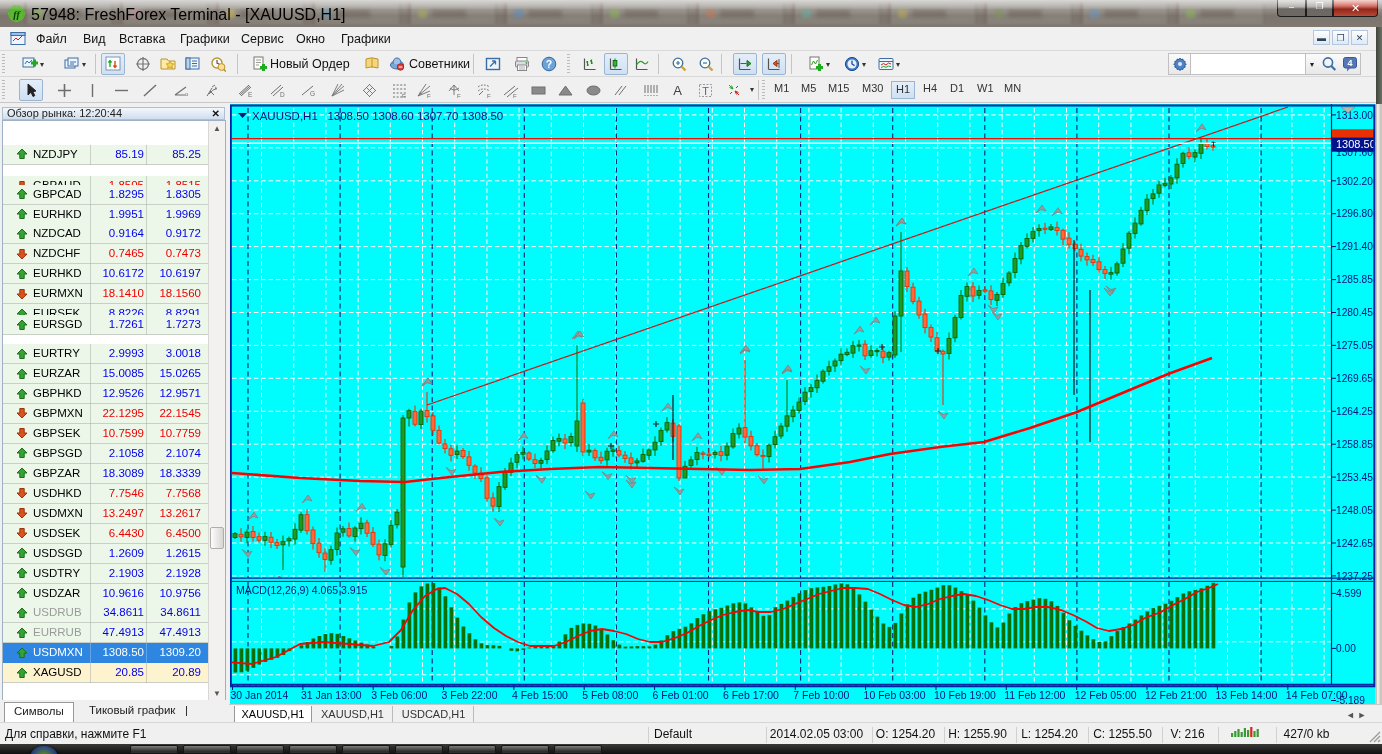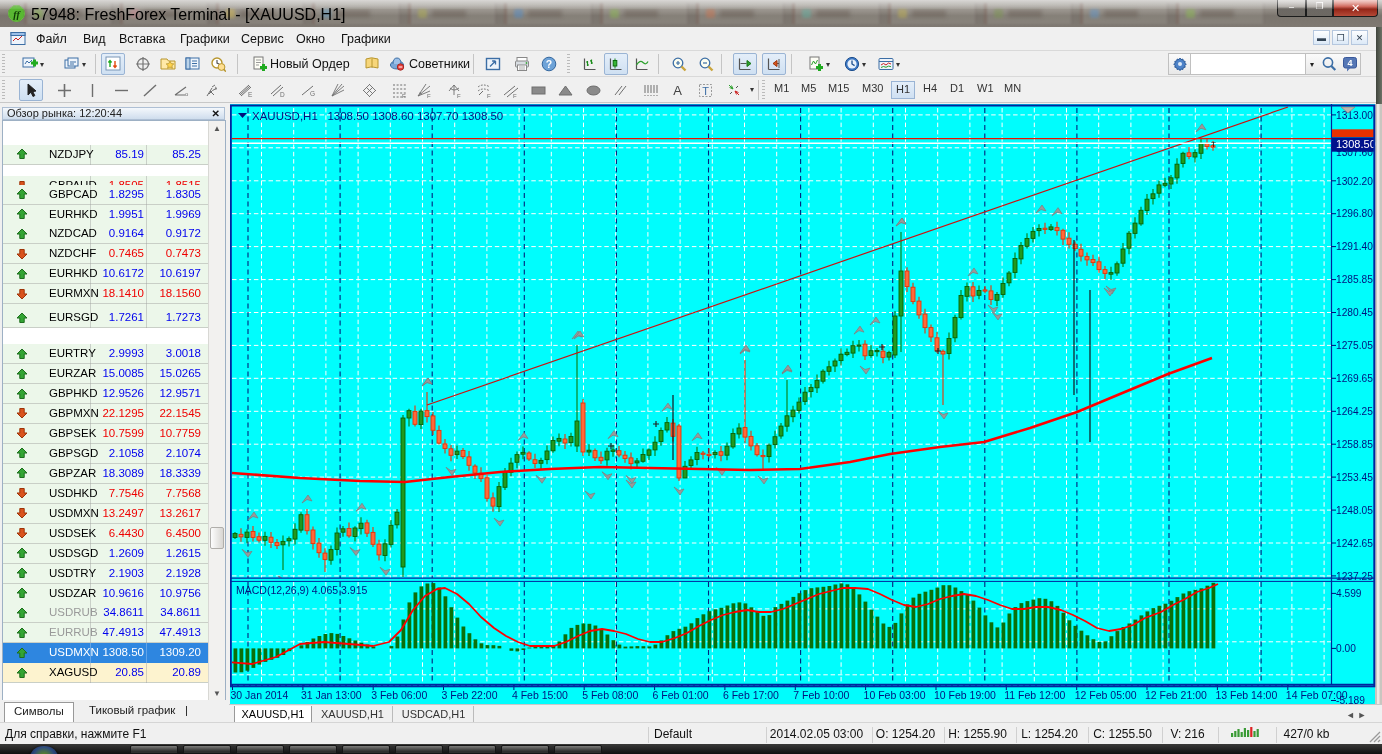--- a/index.html
+++ b/index.html
@@ -42,21 +42,21 @@
 #mwx { position:absolute; right:4px; top:0px; font-size:10px; color:#111; font-weight:bold;}
 #mwbox { position:absolute; left:2px; top:17px; width:224px; height:581px; background:#fff; border:1px solid #9db0c4; }
 #mwcols { position:absolute; left:3px; top:17.5px; width:205px; height:22px; background:linear-gradient(#ffffff,#e9e9e6); border-bottom:1px solid #cfcfcb;}
 #mwcols span { position:absolute; top:4px; font-size:11.5px; color:#222; }
 .colsep { position:absolute; top:0; width:1px; height:22px; background:#d3d3cf; }
 .mrow { position:absolute; left:3px; width:205px; height:20px; background:#ecf7ea; border-bottom:1px solid #c9cfc7; font-size:11.5px; }
 .mrow::before { content:""; position:absolute; left:87px; top:0; width:1px; height:20px; background:rgba(160,160,160,.45); }
 .mrow::after { content:""; position:absolute; left:143px; top:0; width:1px; height:20px; background:rgba(160,160,160,.45); }
 .mrow.sel::before, .mrow.sel::after { background:rgba(255,255,255,.25); }
 .mrow .ic { position:absolute; left:13px; top:3.5px; }
-.mrow .sym { position:absolute; left:30px; top:3px; color:#000;margin-left:16px; }
+.mrow .sym { position:absolute; left:30px; top:3px; color:#000; }
 .mrow .bid { position:absolute; right:64px; top:3px; color:#0000ee; }
 .mrow .ask { position:absolute; right:7px; top:3px; color:#0000ee; }
 .mrow .dn { color:#ee0000; }
 .mrow.gray .sym { color:#9a9a9a; }
 .mrow.sel { background:#2e86e0; border-bottom:1px solid #2e86e0;}
 .mrow.sel .sym, .mrow.sel .bid, .mrow.sel .ask { color:#fff; }
 .mrow.yel { background:#fdf3cf; }
 #mwsb { position:absolute; left:208px; top:17.5px; width:17px; height:580px; background:#f2f1ef; border-left:1px solid #d8d8d4;}
 .sbarr { position:absolute; left:2px; width:12px; text-align:center; font-size:8px; color:#555; }
 #mwthumb { position:absolute; left:1px; top:406px; width:14px; height:22px; background:linear-gradient(90deg,#fdfdfd,#d8d6d2); border:1px solid #b0aeaa; border-radius:2px;}
@@ -580,21 +580,21 @@
         <span class="ask dn">18.1560</span>
       </div>
       <div class="mrow" style="top:201.2px">
         <span class="ic"><svg width="12" height="12" viewBox="0 0 12 12">
             <path d="M6,1 L11,6 H8.2 V10.5 H3.8 V6 H1 Z" fill="#33a433" stroke="#1d6e1d" stroke-width="1"></path>
           </svg></span>
         <span class="sym">EURSEK</span>
         <span class="bid">8.8226</span>
         <span class="ask">8.8291</span>
       </div>
-      <div class="mrow" style="top:205px">
+      <div class="mrow" style="top:212px">
         <span class="ic"><svg width="12" height="12" viewBox="0 0 12 12">
             <path d="M6,1 L11,6 H8.2 V10.5 H3.8 V6 H1 Z" fill="#33a433" stroke="#1d6e1d" stroke-width="1"></path>
           </svg></span>
         <span class="sym">EURSGD</span>
         <span class="bid">1.7261</span>
         <span class="ask">1.7273</span>
       </div>
       <div class="mrow" style="top:241.1px">
         <span class="ic"><svg width="12" height="12" viewBox="0 0 12 12">
             <path d="M6,1 L11,6 H8.2 V10.5 H3.8 V6 H1 Z" fill="#33a433" stroke="#1d6e1d" stroke-width="1"></path>

